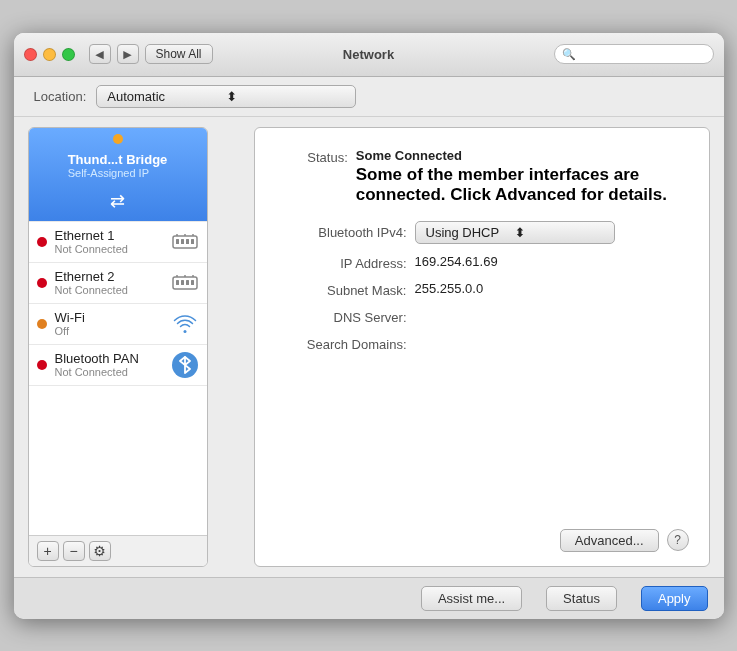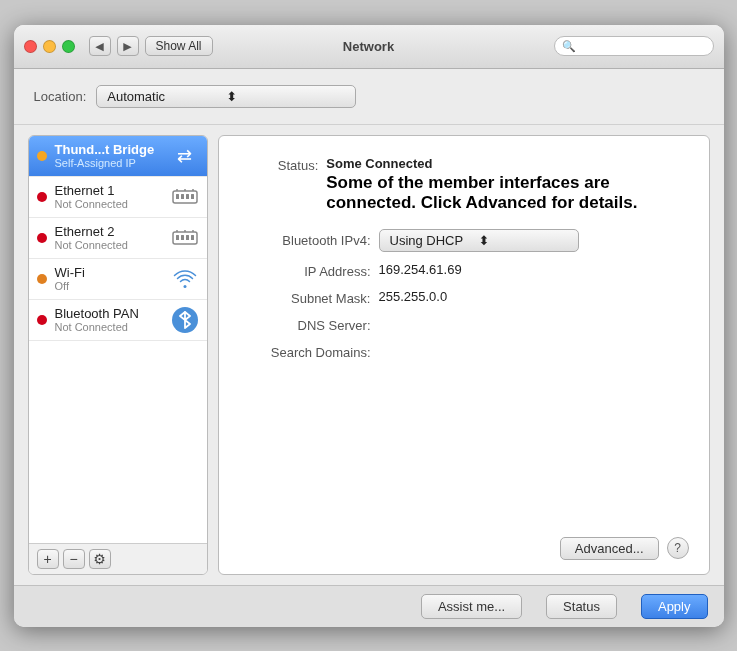--- a/index.html
+++ b/index.html
@@ -99,21 +99,21 @@
       color: #333;
     }
     .search-icon-span {
       color: #999;
       font-size: 11px;
       margin-right: 4px;
     }
     
     .toolbar-row {
       background: #ececec;
-      padding: 16px 20px;
+      padding: 8px 20px;
       display: flex;
       align-items: center;
       gap: 10px;
       border-bottom: 1px solid #d0d0d0;
     }
     .location-label {
       color: #555;
       font-size: 13px;
     }
     .location-select-wrap {
@@ -159,20 +159,21 @@
     .sidebar-item {
       padding: 6px 8px;
       display: flex;
       align-items: center;
       cursor: pointer;
       border-bottom: 1px solid #e8e8e8;
       gap: 8px;
     }
     .sidebar-item.active {
       background: linear-gradient(to bottom, #6aabff, #3d82e8);
+      flex-direction: column;
     }
     .sidebar-item.active .item-name { color: white; font-weight: bold; }
     .sidebar-item.active .item-sub { color: #d0e8ff; }
     .item-info { flex: 1; }
     .item-name { font-size: 13px; color: #222; }
     .item-sub { font-size: 11px; color: #888; }
     .status-dot {
       width: 10px;
       height: 10px;
       border-radius: 50%;
@@ -212,20 +213,21 @@
     }
     
     .detail-panel {
       flex: 1;
       background: white;
       border: 1px solid #bbb;
       border-radius: 6px;
       padding: 20px 20px 14px 20px;
       display: flex;
       flex-direction: column;
+      margin-left: 36px;
     }
     .detail-row {
       display: flex;
       align-items: flex-start;
       margin-bottom: 10px;
     }
     .detail-label {
       width: 140px;
       text-align: right;
       color: #555;

